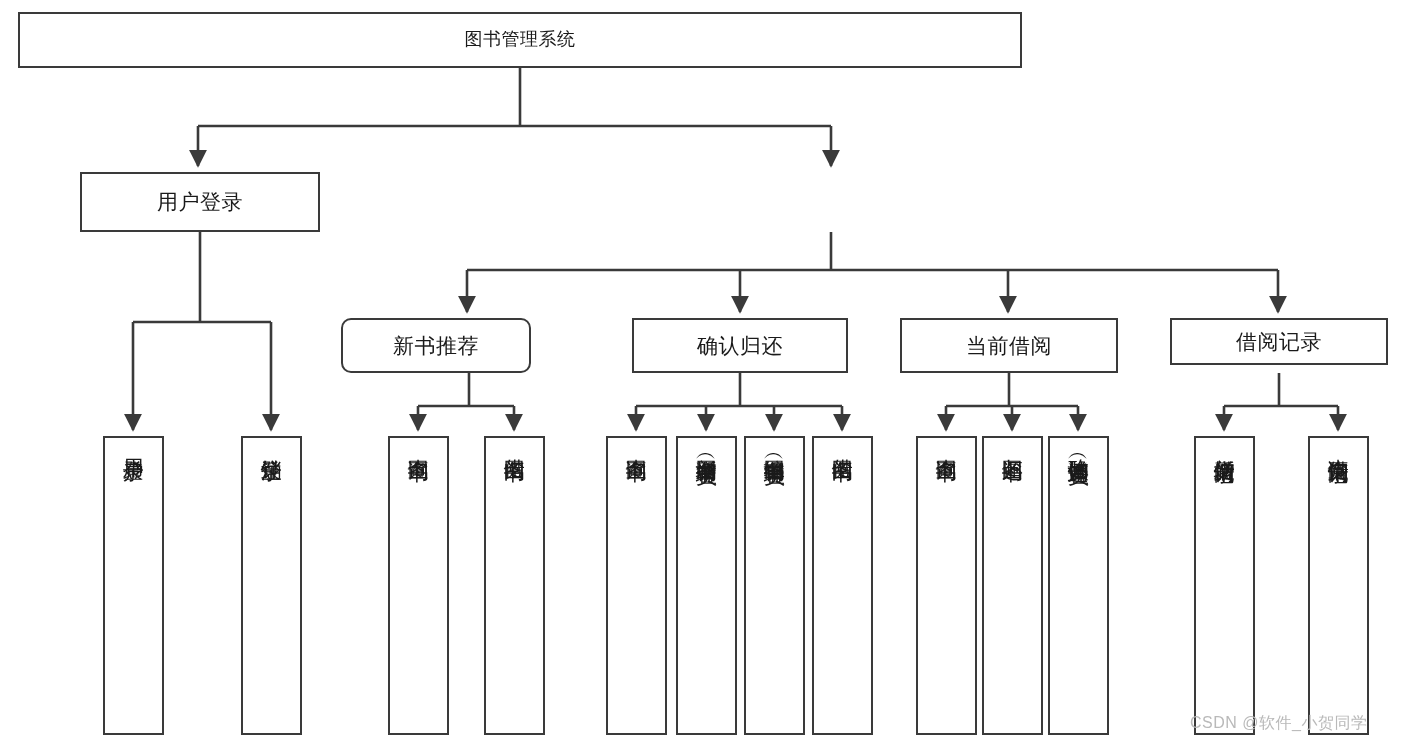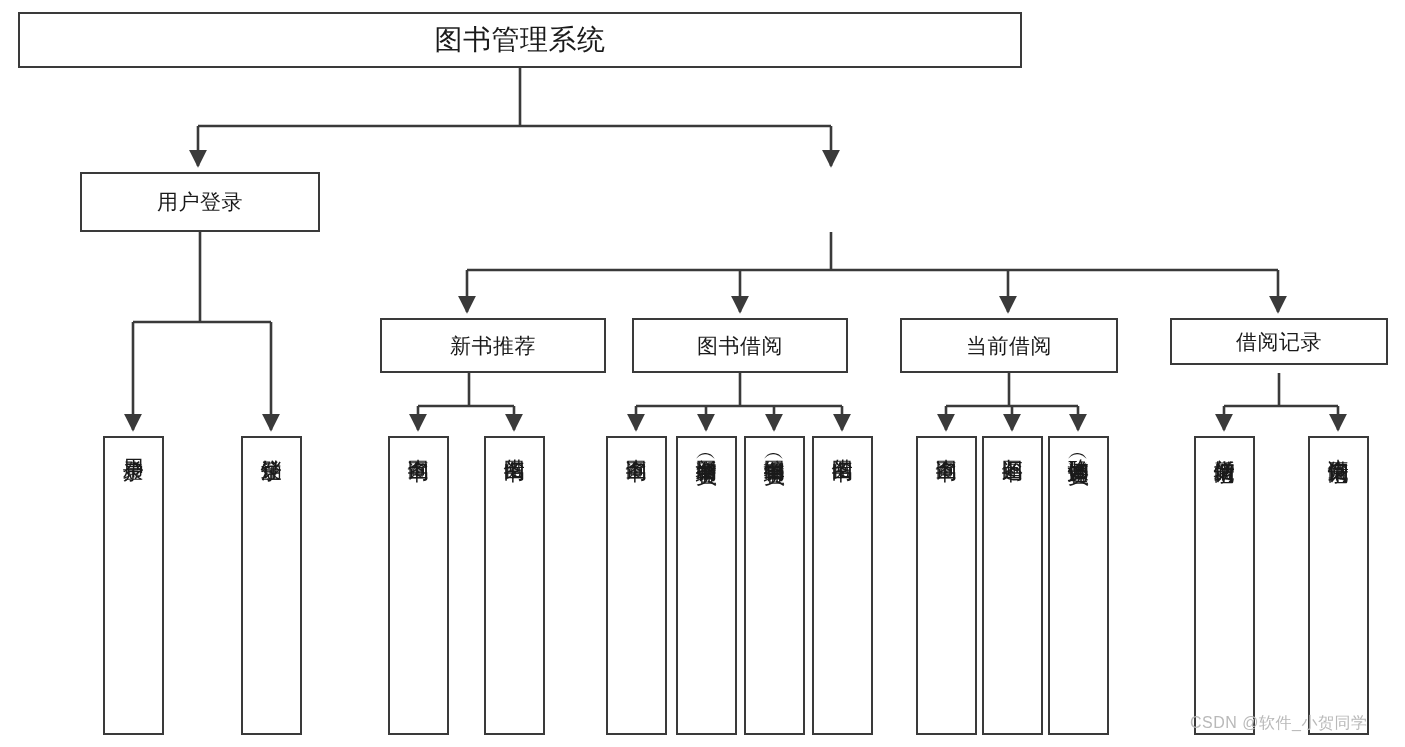--- a/index.html
+++ b/index.html
@@ -50,21 +50,21 @@
     justify-content: flex-start;
     align-items: center;
   }
   .node.vert > span {
     writing-mode: vertical-rl;
     text-orientation: upright;
     display: block;
     text-align: center;
   }
   #root-node {
-    font-size: 28px;
+    font-size: 18px;
   }
   #watermark {
     position: absolute;
     left: 1190px;
     top: 713px;
     font-size: 16px;
     color: #b9b9b9;
     white-space: nowrap;
     letter-spacing: 0.5px;
   }
@@ -121,22 +121,22 @@
       <path d="M 1224 406 L 1338 406"></path>
       <path d="M 1224 406 L 1224 430" marker-end="url(#arrow)"></path>
       <path d="M 1338 406 L 1338 430" marker-end="url(#arrow)"></path>
     </g>
   </svg>
 
   <div class="node horiz" id="root-node" style="left: 18px; top: 12px; width: 1004px; height: 56px;">图书管理系统</div>
 
   <div class="node horiz" id="n-user-login" style="left: 80px; top: 172px; width: 240px; height: 60px;">用户登录</div>
 
-  <div class="node horiz" id="n-new-book-rec" style="left: 380px; top: 318px; width: 226px; height: 55px;">新书推荐</div>
-  <div class="node horiz" id="n-book-borrow" style="left: 632px; top: 318px; width: 216px; height: 55px;">图书借阅</div>
+  <div class="node horiz" id="n-new-book-rec" style="left: 341px; top: 318px; width: 190px; height: 55px; border-radius: 10px;">新书推荐</div>
+  <div class="node horiz" id="n-book-borrow" style="left: 632px; top: 318px; width: 216px; height: 55px;">确认归还</div>
   <div class="node horiz" id="n-current-borrow" style="left: 900px; top: 318px; width: 218px; height: 55px;">当前借阅</div>
   <div class="node horiz" id="n-borrow-record" style="left: 1170px; top: 318px; width: 218px; height: 47px;">借阅记录</div>
 
   <div class="node vert" style="left: 103px; top: 436px; width: 61px; height: 299px;">
     <span>用户登录</span>
   </div>
   <div class="node vert" style="left: 241px; top: 436px; width: 61px; height: 299px;">
     <span>注销登录</span>
   </div>
   <div class="node vert" style="left: 388px; top: 436px; width: 61px; height: 299px;">

